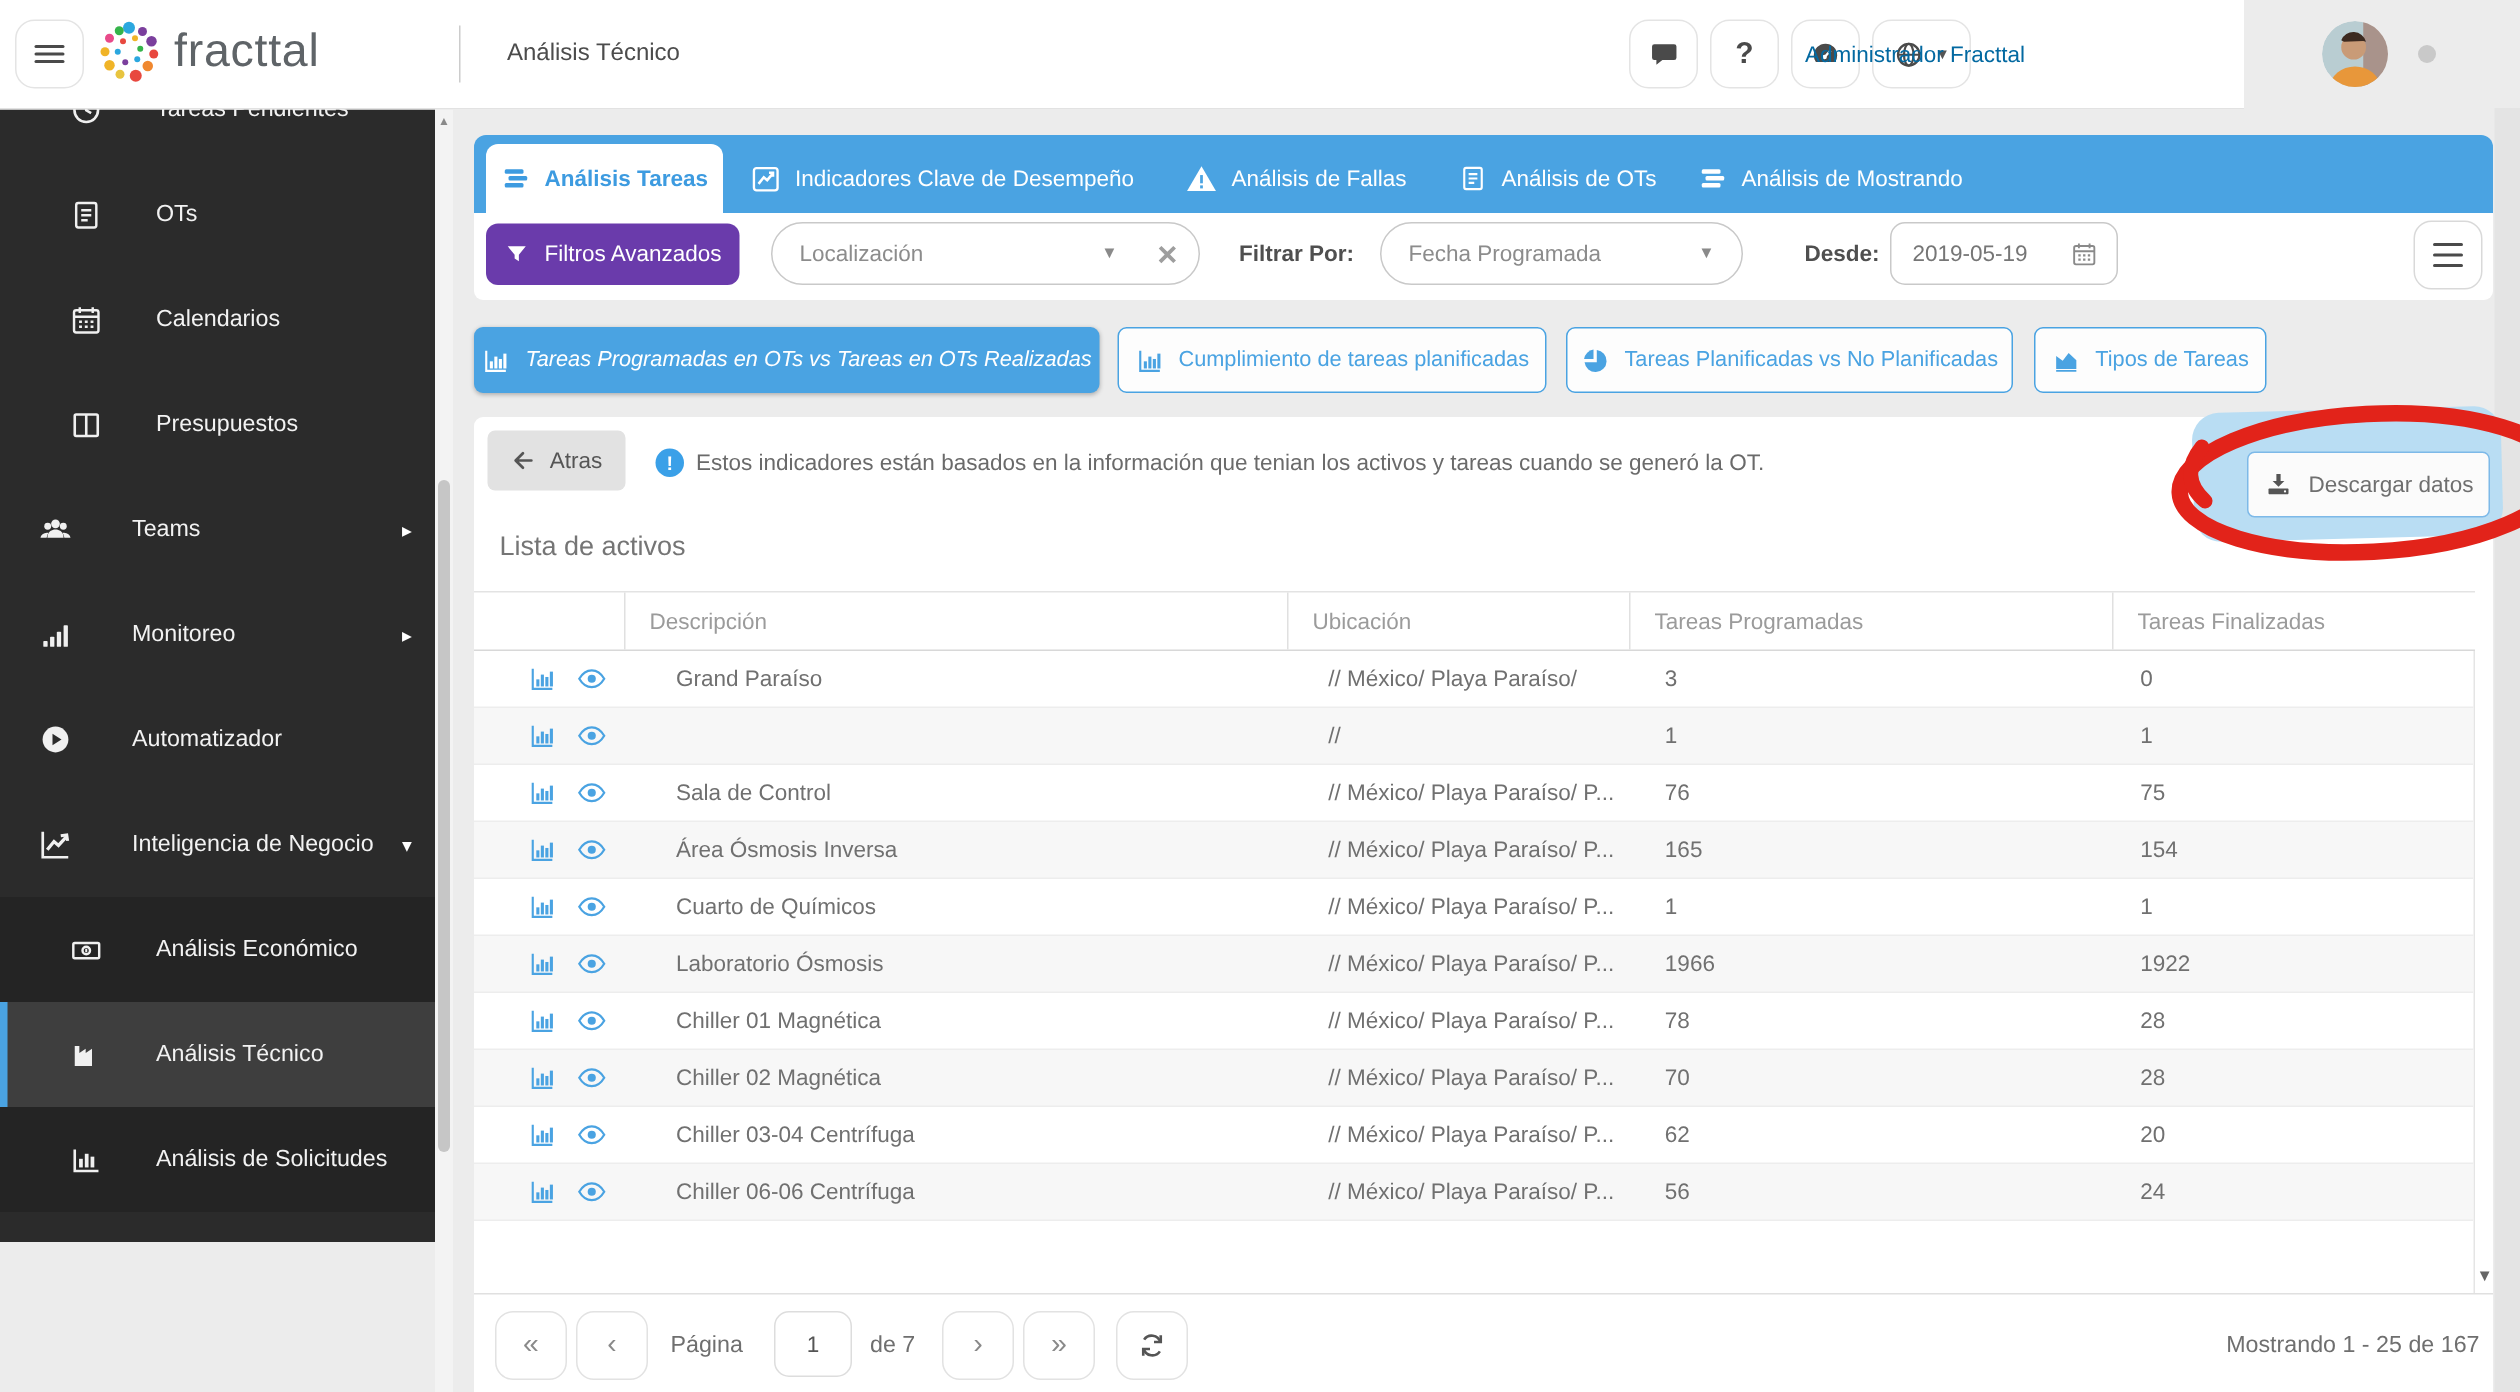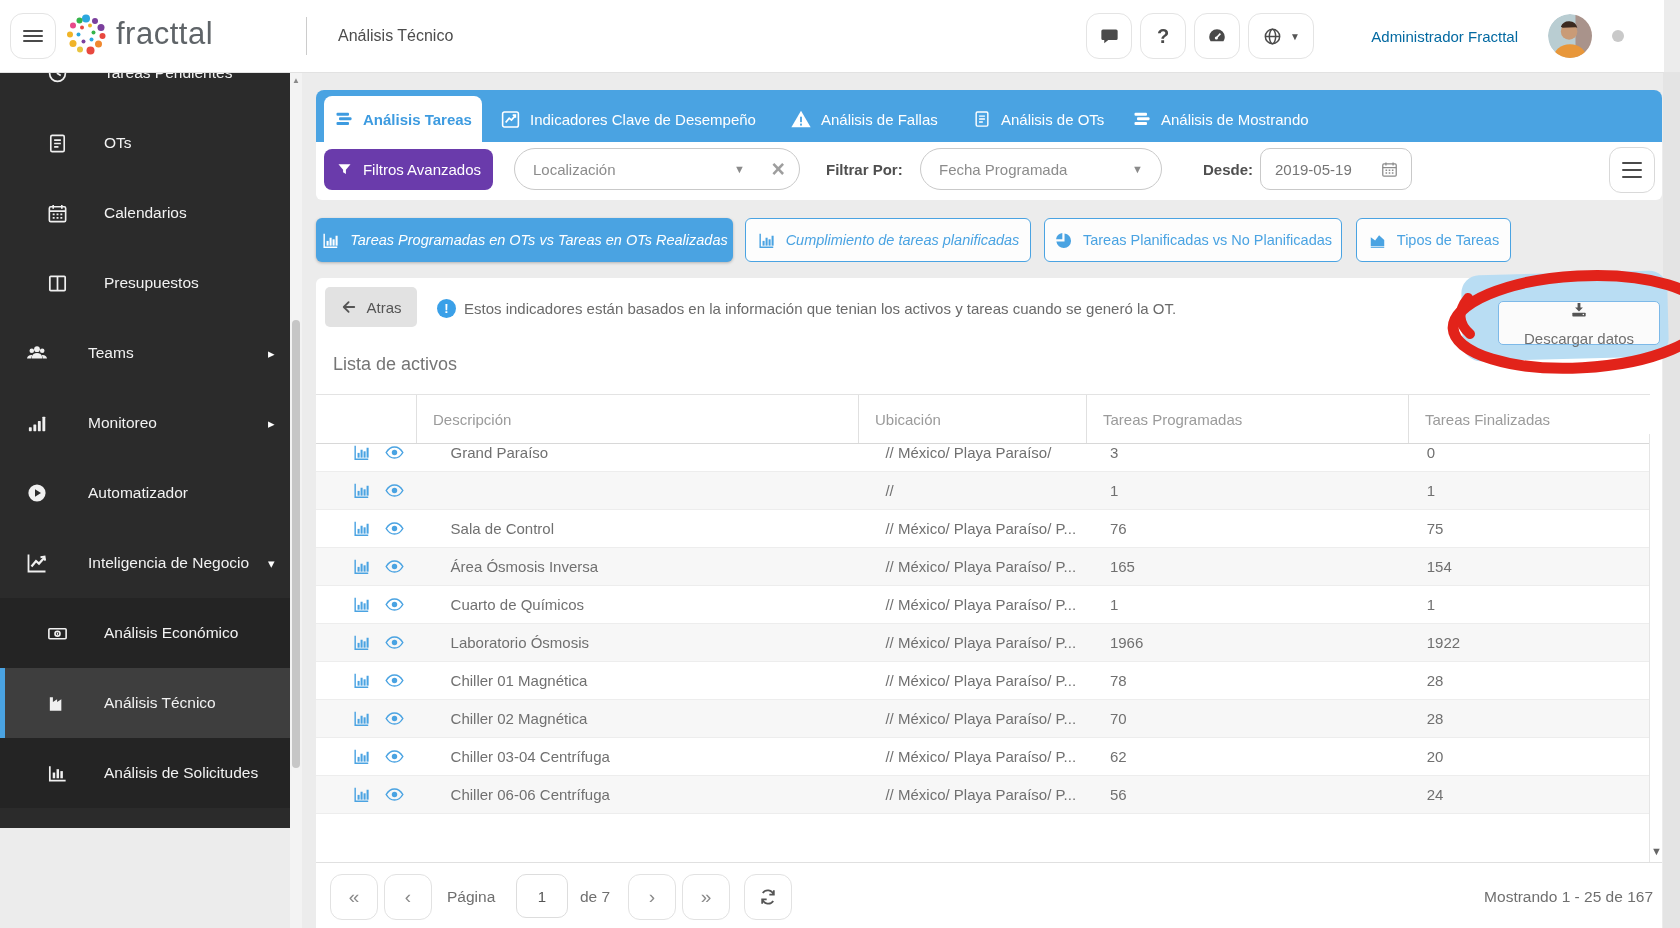--- a/index.html
+++ b/index.html
@@ -1,20 +1,20 @@
 <!DOCTYPE html>
 <html><head>
 <meta charset="utf-8">
 <style>
   html,body{margin:0;padding:0;background:#d8d8d8;font-family:"Liberation Sans",sans-serif;}
   .screen{position:relative;width:1680px;height:928px;overflow:hidden;background:#ececec;}
   .abs{position:absolute;}
   svg{display:block;}
   
-  .header{position:absolute;left:0;top:0;width:1664px;height:72px;background:#fff;border-bottom:1px solid #e2e2e2;z-index:20;}
+  .header{position:absolute;left:0;top:0;width:1496px;height:72px;background:#fff;border-bottom:1px solid #e2e2e2;z-index:20;}
   .hbtn{position:absolute;width:44px;height:44px;top:13px;border:1px solid #e4e4e4;border-radius:13px;background:#fff;display:flex;align-items:center;justify-content:center;color:#4a4a4a;cursor:pointer;}
   .burger span{display:block;width:20px;height:2.6px;background:#4a4a4a;margin:2.4px 0;border-radius:2px;}
   .brandtext{position:absolute;left:116px;top:16px;font-size:31px;color:#5f6468;letter-spacing:.5px;}
   .hdr-divider{position:absolute;left:306px;top:17px;width:1px;height:38px;background:#ccc;}
   .pgtitle{position:absolute;left:338px;top:27px;font-size:16px;color:#4c4c4c;}
   .username{position:absolute;top:28px;font-size:15px;color:#0369a1;}
   .avatar{position:absolute;left:1548px;top:14px;width:44px;height:44px;border-radius:50%;overflow:hidden;cursor:pointer;}
   .status-dot{position:absolute;left:1612px;top:30px;width:12px;height:12px;border-radius:50%;background:#c9c9c9;}
   
   .sidebar{position:absolute;left:0;top:72px;width:290px;height:756px;background:#2b2b2b;overflow:hidden;z-index:10;}
@@ -46,25 +46,25 @@
   
   .cbtn{position:absolute;top:218px;height:44px;border-radius:6px;display:flex;align-items:center;justify-content:center;gap:10px;font-size:14.5px;box-sizing:border-box;cursor:pointer;white-space:nowrap;}
   .cbtn.active{background:#4aa3e2;color:#fff;box-shadow:0 1px 3px rgba(0,0,0,.25);font-style:italic;}
   .cbtn.ghost{background:#fdfdfd;color:#4aa3e2;border:1px solid #4aa3e2;}
   
   .panel{position:absolute;left:316px;top:278px;width:1346px;height:650px;background:#fff;border-radius:6px 6px 0 0;}
   .btn-atras{position:absolute;left:325px;top:287px;width:92px;height:40px;background:#e2e2e2;border-radius:5px;display:flex;align-items:center;justify-content:center;gap:8px;color:#555;font-size:15px;cursor:pointer;}
   .info-ic{position:absolute;left:437px;top:299px;width:19px;height:19px;border-radius:50%;background:#3aa0e8;color:#fff;font-size:13px;font-weight:bold;text-align:center;line-height:19px;}
   .info-txt{position:absolute;left:464px;top:300px;font-size:15px;color:#6a6a6a;}
   .hl-blob{position:absolute;left:1462px;top:273px;width:206px;height:86px;background:#b9ddf3;border-radius:18px;transform:rotate(-1.5deg);z-index:1;}
-  .btn-download{position:absolute;left:1498px;top:301px;width:160px;height:42px;background:#fbfbfb;border:1px solid #7db9e8;border-radius:5px;display:flex;align-items:center;justify-content:center;gap:10px;color:#6f6f6f;font-size:15px;z-index:2;cursor:pointer;flex-direction:column;}
+  .btn-download{position:absolute;left:1498px;top:301px;width:160px;height:42px;background:#fbfbfb;border:1px solid #7db9e8;border-radius:5px;display:flex;align-items:center;justify-content:center;gap:10px;color:#6f6f6f;font-size:15px;z-index:2;cursor:pointer;}
   .annot{position:absolute;left:0;top:0;width:1680px;height:928px;pointer-events:none;z-index:50;}
   .list-title{position:absolute;left:333px;top:354px;font-size:18px;color:#757575;}
   
-  .thead{position:absolute;left:316px;top:394px;width:1334px;height:50px;border-top:1px solid #e3e3e3;border-bottom:1px solid #d8d8d8;display:flex;box-sizing:border-box;color:#9b9b9b;font-size:15px;}
+  .thead{position:absolute;left:316px;top:394px;width:1334px;height:40px;border-top:1px solid #e3e3e3;border-bottom:1px solid #d8d8d8;display:flex;box-sizing:border-box;color:#9b9b9b;font-size:15px;}
   .thead .hc{display:flex;align-items:center;padding-left:16px;box-sizing:border-box;border-left:1px solid #e0e0e0;}
   .thead .hc.first{border-left:none;}
   .t-rows{position:absolute;left:316px;top:434px;width:1334px;height:428px;overflow:hidden;border-right:1px solid #e5e5e5;box-sizing:border-box;}
   .t-row{display:flex;height:38px;border-bottom:1px solid #ededed;box-sizing:border-box;font-size:15px;color:#707070;cursor:pointer;padding-left:20px;}
   .t-row:nth-child(even){background:#f7f7f7;}
   .c{display:flex;align-items:center;padding-left:16px;box-sizing:border-box;white-space:nowrap;overflow:hidden;}
   .c0{width:100px;gap:13px;}.c1{width:442px;}.c2{width:228px;}.c3{width:322px;}.c4{width:242px;}
   .hc0{width:100px;}.hc1{width:442px;}.hc2{width:228px;}.hc3{width:322px;}.hc4{width:242px;}
   .rowicon{color:#4aa3e2;display:flex;cursor:pointer;}
   .tbl-down{position:absolute;left:1651px;top:845px;font-size:11px;color:#666;}
@@ -305,21 +305,21 @@
         <svg viewBox="0 0 24 24" width="19" height="19">
           <path d="M4 3.5V20.5H20.5" fill="none" stroke="currentColor" stroke-width="1.8"></path>
           <rect x="7" y="12.5" width="2.6" height="6" fill="currentColor"></rect>
           <rect x="10.8" y="8.5" width="2.6" height="10" fill="currentColor"></rect>
           <rect x="14.6" y="10.5" width="2.6" height="8" fill="currentColor"></rect>
           <rect x="18.4" y="6" width="2.6" height="12.5" fill="currentColor"></rect>
         </svg>
       </span>
     <span>Tareas Programadas en OTs vs Tareas en OTs Realizadas</span>
   </div>
-  <div class="cbtn ghost" style="left:745px;width:286px;font-style:italic;">
+  <div class="cbtn ghost" style="left:745px;width:286px;">
     <span>
         <svg viewBox="0 0 24 24" width="19" height="19">
           <path d="M4 3.5V20.5H20.5" fill="none" stroke="currentColor" stroke-width="1.8"></path>
           <rect x="7" y="12.5" width="2.6" height="6" fill="currentColor"></rect>
           <rect x="10.8" y="8.5" width="2.6" height="10" fill="currentColor"></rect>
           <rect x="14.6" y="10.5" width="2.6" height="8" fill="currentColor"></rect>
           <rect x="18.4" y="6" width="2.6" height="12.5" fill="currentColor"></rect>
         </svg>
       </span>
     <span>Cumplimiento de tareas planificadas</span>

